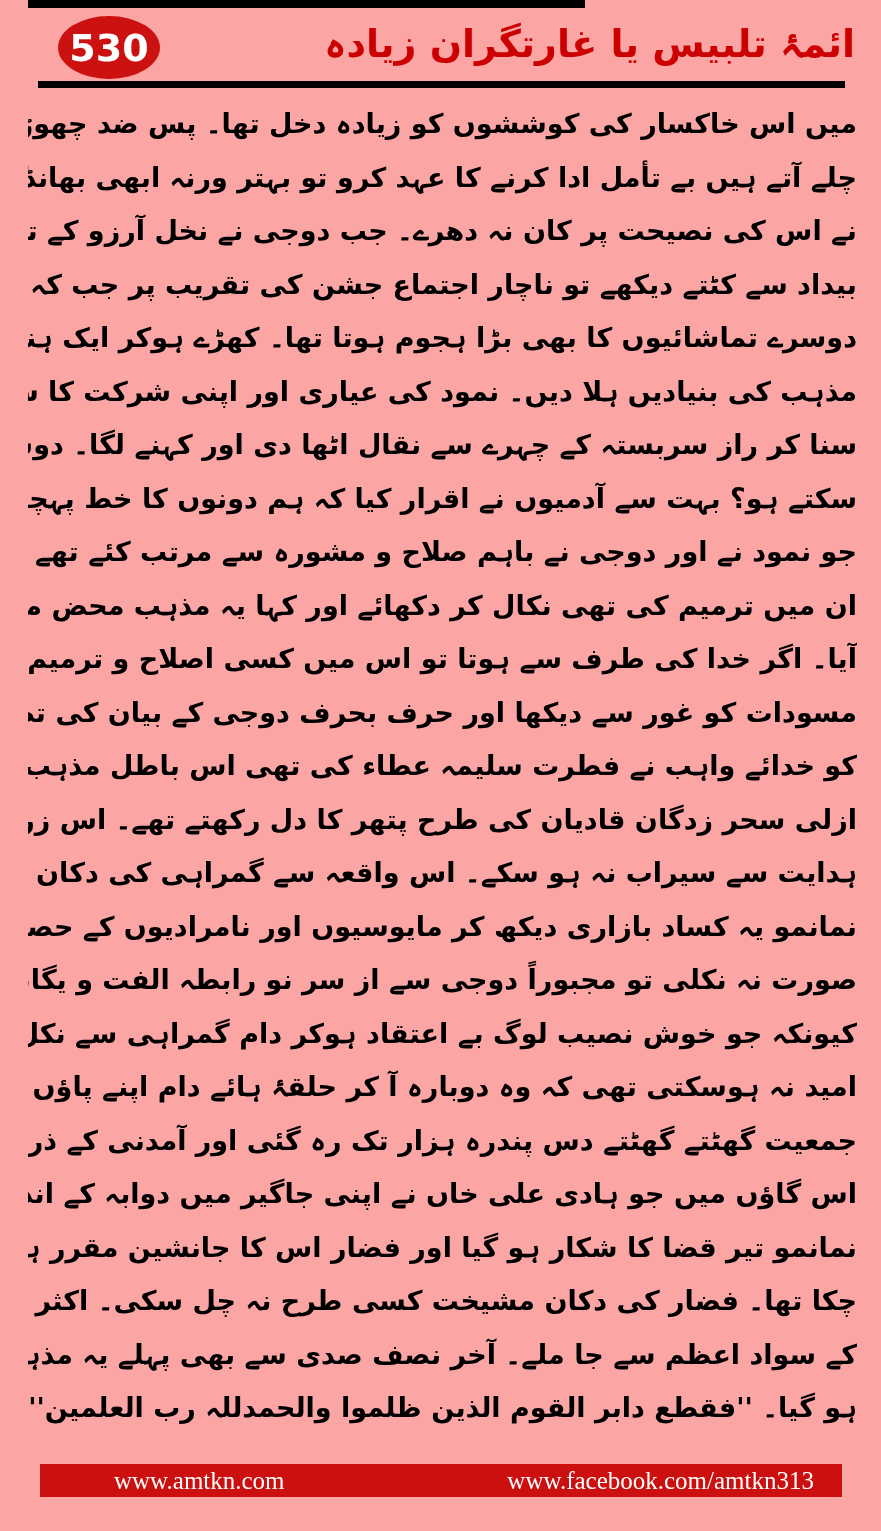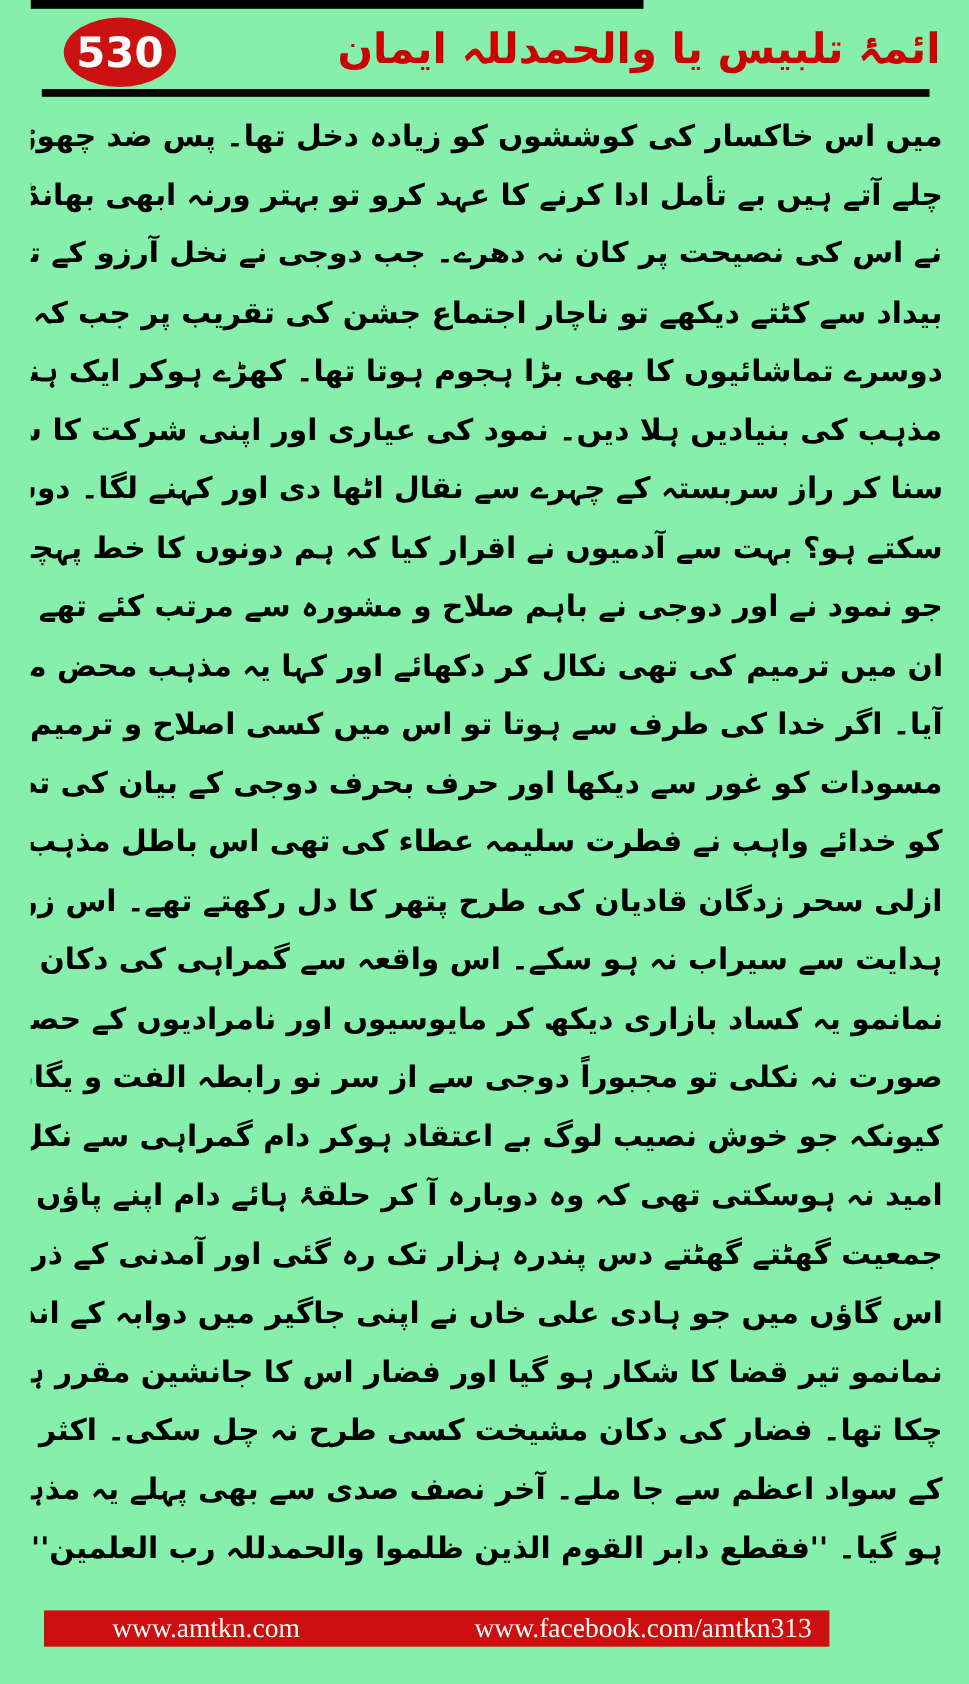--- a/index.html
+++ b/index.html
@@ -4,21 +4,21 @@
 <style>
   html, body {
     margin: 0;
     padding: 0;
     background: #ffffff;
   }
   .page {
     position: relative;
     width: 881px;
     height: 1531px;
-    background: #86efac;
+    background: #fca5a5;
     overflow: hidden;
     font-family: "DejaVu Sans", sans-serif;
   }
   
   .top-strip {
     position: absolute;
     top: 0;
     left: 28px;
     width: 557px;
     height: 8px;
@@ -86,28 +86,28 @@
     text-align: justify;
     text-align-last: justify;
     overflow: hidden;
     font-family: "DejaVu Sans", sans-serif;
   }
   
   .footer-bar {
     position: absolute;
     top: 1464px;
     left: 40px;
-    width: 714px;
+    width: 802px;
     height: 33px;
     background: #cc0f0f;
     display: flex;
     direction: ltr;
     align-items: center;
     justify-content: space-between;
-    padding: 4px;
+    padding: 16px;
     box-sizing: border-box;
     gap: 19px;
   }
   .footer-bar .url {
     color: #ffffff;
     font-family: "Liberation Serif", "DejaVu Serif", serif;
     font-size: 25px;
     white-space: nowrap;
   }
   .footer-bar .url-left  { margin-left: 58px; }
@@ -117,21 +117,21 @@
 <body>
 
 <div class="page">
 
   <div class="top-strip"></div>
 
   <div class="page-badge">
     <span>530</span>
   </div>
 
-  <div class="book-title">ائمۂ تلبیس یا والحمدللہ ایمان</div>
+  <div class="book-title">ائمۂ تلبیس یا غارتگران زیادہ</div>
 
   <div class="header-rule"></div>
 
   <div class="body-text">
     <div class="line">میں اس خاکسار کی کوششوں کو زیادہ دخل تھا۔ پس ضد چھوڑ کر وہ حصص جو شروع سے میرے لئے</div>
     <div class="line">چلے آتے ہیں بے تأمل ادا کرنے کا عہد کرو تو بہتر ورنہ ابھی بھانڈا پھوڑے دیتا ہوں۔ لیکن نمانمو</div>
     <div class="line">نے اس کی نصیحت پر کان نہ دھرے۔ جب دوجی نے نخل آرزو کے تمام رگ و ریشے نمانمو کے تیشۂ</div>
     <div class="line">بیداد سے کٹتے دیکھے تو ناچار اجتماع جشن کی تقریب پر جب کہ فربودی بکثرت جمع ہوتے تھے اور</div>
     <div class="line">دوسرے تماشائیوں کا بھی بڑا ہجوم ہوتا تھا۔ کھڑے ہوکر ایک ہنگامہ خیز تقریر کی جس میں فربودی</div>
     <div class="line">مذہب کی بنیادیں ہلا دیں۔ نمود کی عیاری اور اپنی شرکت کا سارا ماجرا اوّل سے آخر تک حاضرین کو</div>

